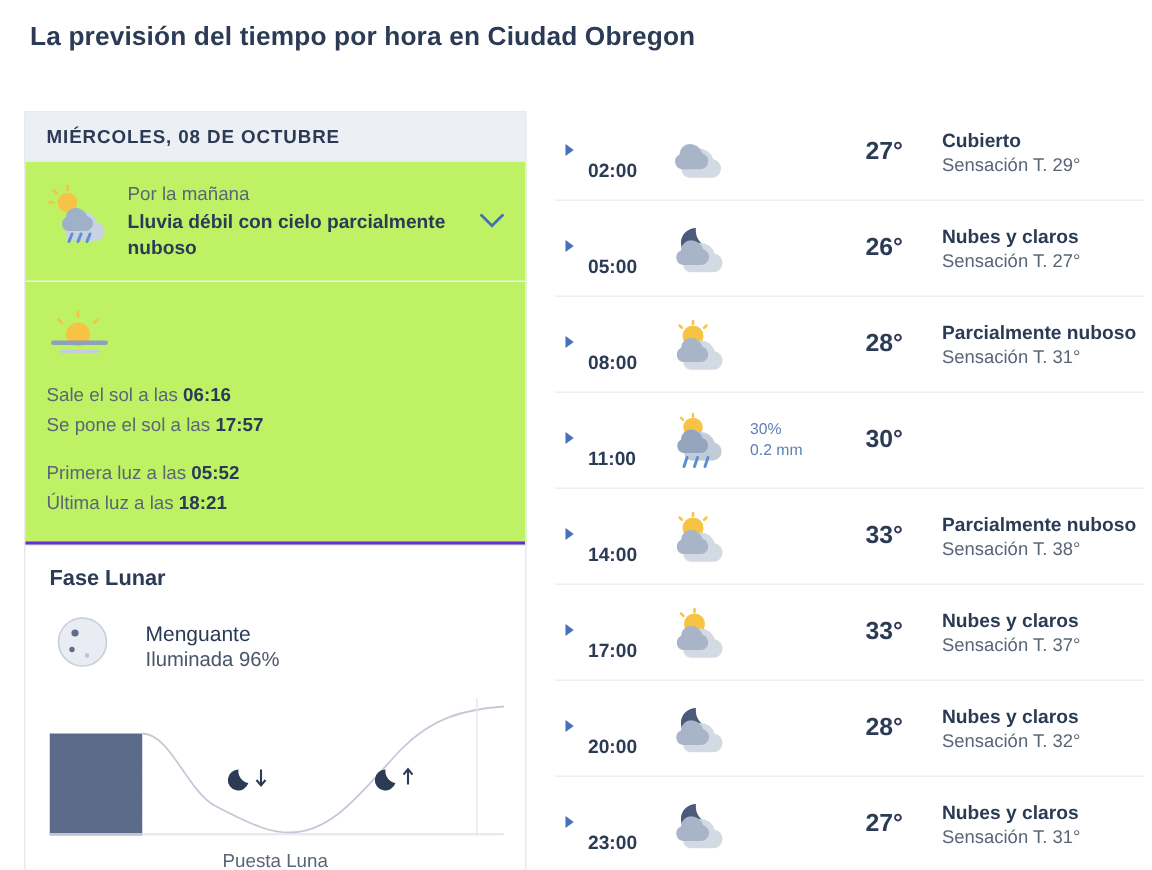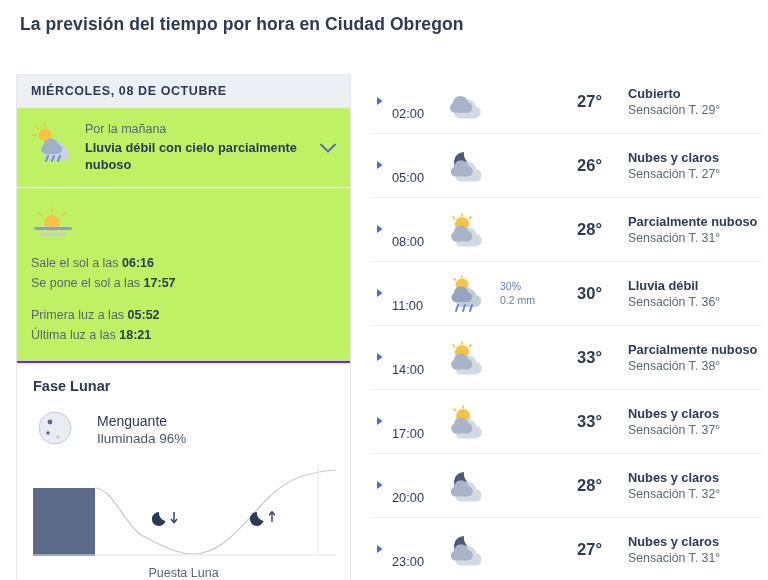--- a/index.html
+++ b/index.html
@@ -136,21 +136,21 @@
   }
   .hr-arrow {
     width: 16px; flex: 0 0 16px;
     color: #4a6fb5;
     font-size: 10px;
     line-height: 1;
   }
   .hr-time {
     width: 52px; flex: 0 0 52px;
     font-size: 12.8px;
-    font-weight: normal;
+    font-weight: bold;
     color: #2b3a55;
     margin-top: 24px;
   }
   .hr-icon { width: 54px; flex: 0 0 54px; display: flex; align-items: center; }
   .hr-precip {
     width: 58px; flex: 0 0 58px;
     font-size: 10.5px;
     color: #5d7fb8;
     line-height: 1.25;
     padding-left: 2px;
@@ -391,24 +391,20 @@
             <line x1="21" y1="30" x2="19" y2="36"></line>
             <line x1="28" y1="30" x2="26" y2="36"></line>
           </g>
         </svg>
       </div>
       <div class="hr-precip">
         <div>30%</div>
         <div>0.2 mm</div>
       </div>
       <div class="hr-temp">30°</div>
-      <div class="hr-desc">
-        <div class="hr-desc-main">Lluvia débil</div>
-        <div class="hr-desc-sub">Sensación T. 36°</div>
-      </div>
     </div>
 
     <div class="hour-row">
       <div class="hr-arrow">
         <svg width="8" height="10" viewBox="0 0 8 10">
             <path d="M1 1 L6.5 5 L1 9 Z" fill="#4a6fb5"></path>
           </svg>
       </div>
       <div class="hr-time">14:00</div>
       <div class="hr-icon">

